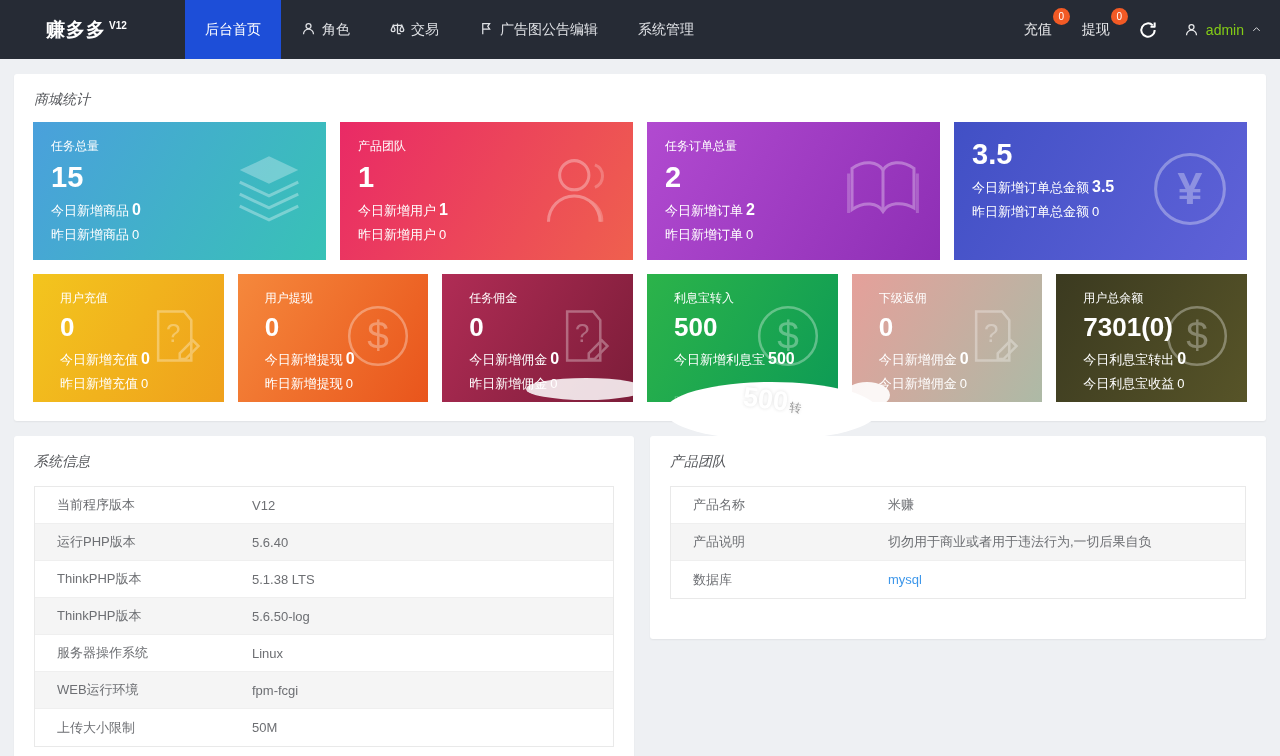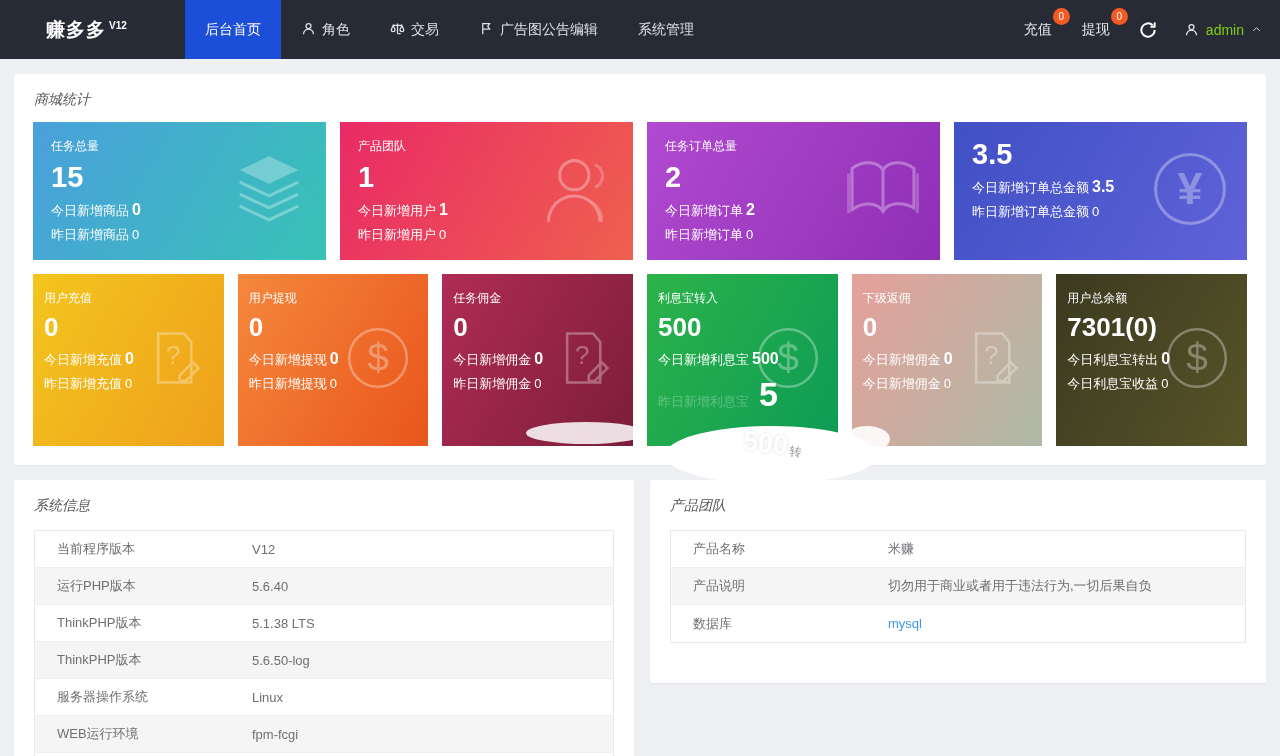--- a/index.html
+++ b/index.html
@@ -30,21 +30,21 @@
   .content { padding:15px 14px 0; }
   .panel { background:#fff; border-radius:3px; box-shadow:0 1px 2px rgba(0,0,0,.06); }
   .panel-heading { font-size:14px; color:#54565a; padding:17px 20px 13px;font-style:italic; }
 
   
   .stats-panel { position:relative; padding-bottom:19px; }
   .cards-row { display:grid; gap:14px; padding:0 19px; }
   .row1 { grid-template-columns:repeat(4,1fr); margin-bottom:14px; }
   .row2 { grid-template-columns:repeat(6,1fr); }
   .card { position:relative; height:138px; padding:16px 18px; color:#fff; overflow:hidden; }
-  .row2 .card { height:172px; padding:16px 11px; }
+  .row2 .card { height:128px; padding:16px 27px; }
   .card-title { font-size:12px; margin-bottom:6px; }
   .card-value { font-size:29px; font-weight:bold; line-height:1.15; margin-bottom:7px; }
   .row2 .card-value { font-size:26px; }
   .card-line { font-size:13px; margin-top:6px; white-space:nowrap; }
   .card-line b { font-size:16px; margin-left:3px; }
   .card-line .v2 { font-size:13px; margin-left:3px; }
   .card-icon { position:absolute; right:14px; top:50%; transform:translateY(-50%); opacity:.32; }
   .card-icon svg { width:86px; height:86px; stroke:#fff; fill:none; stroke-width:3.5; }
   .row2 .card-icon svg { width:72px; height:72px; }
   .card.overflow-show { overflow:visible; }

